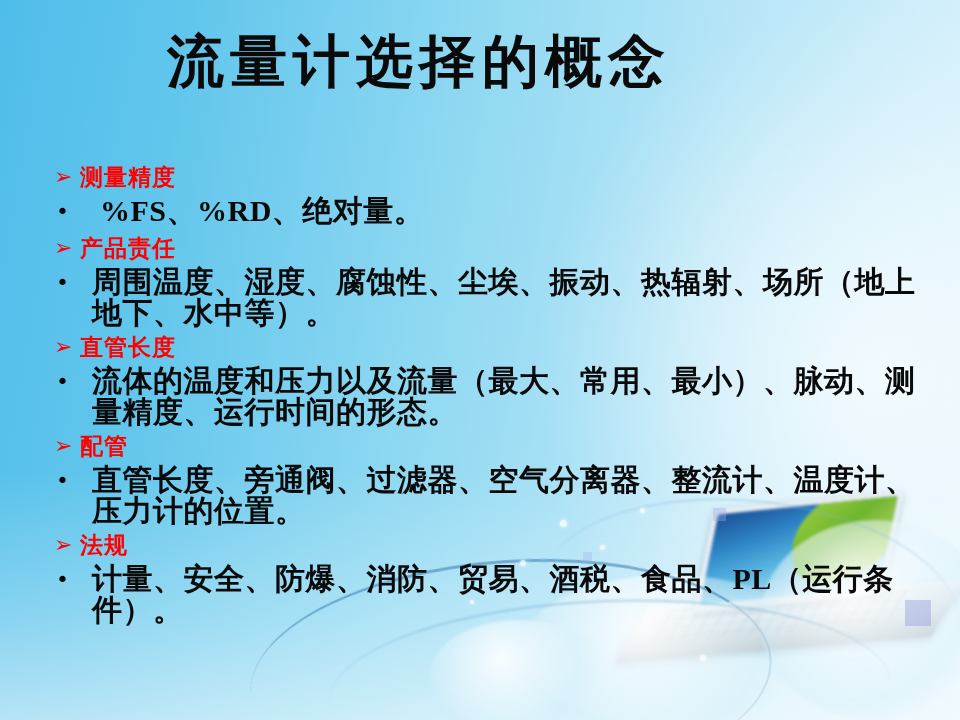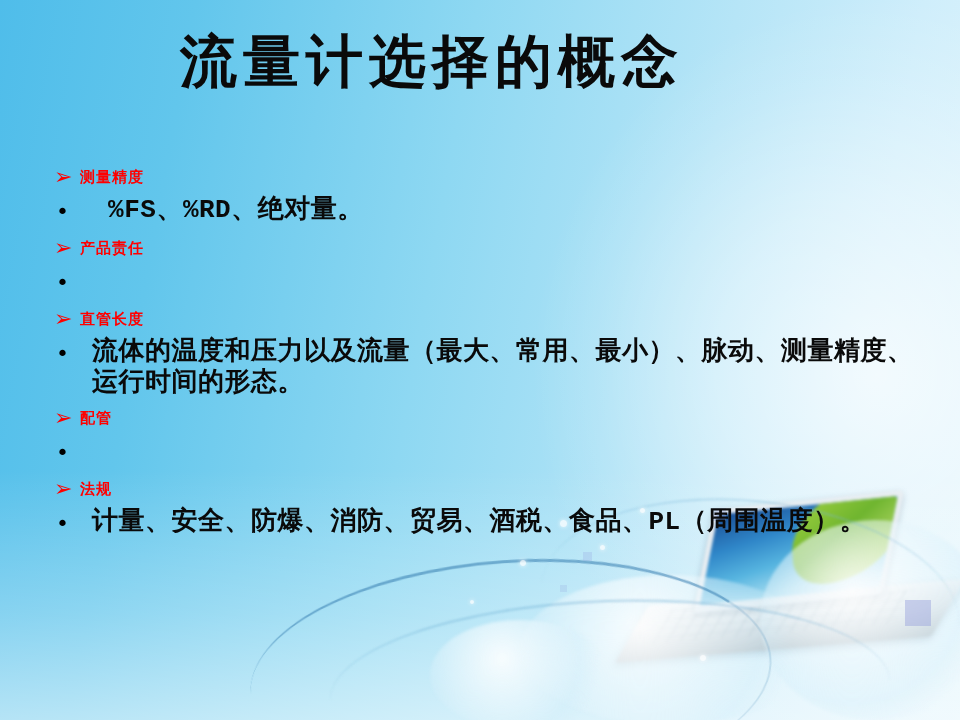--- a/index.html
+++ b/index.html
@@ -148,21 +148,21 @@
     background:
       repeating-linear-gradient(to right, rgba(160,175,185,0.45) 0 2px, rgba(0,0,0,0) 2px 13px),
       repeating-linear-gradient(to bottom, rgba(160,175,185,0.45) 0 1px, rgba(0,0,0,0) 1px 9px);
     opacity: 0.75;
   }
   .art-blur { filter: blur(1.6px); }
 
   
   .title {
     position: absolute;
-    left: 16px;
+    left: 3px;
     top: 30px;
     width: 832px;
     text-align: center;
     font-family: "DejaVu Serif", "Liberation Serif", serif;
     font-weight: bold;
     font-size: 57px;
     line-height: 1.1;
     color: #0a0a0a;
     letter-spacing: 6px;
     white-space: nowrap;
@@ -189,21 +189,21 @@
     color: #ff0000;
     font-size: 22px;
     line-height: 30px;
     text-align: left;
     padding-left: 4px;
     box-sizing: border-box;
   }
   .heading-text {
     font-family: "DejaVu Serif", "Liberation Serif", serif;
     font-weight: bold;
-    font-size: 15px;
+    font-size: 23px;
     line-height: 30px;
     color: #ff0000;
     letter-spacing: 1px;
   }
 
   .bullet-row {
     display: flex;
     align-items: flex-start;
     margin: 0 0 4px 0;
   }
@@ -212,23 +212,23 @@
     flex: 0 0 42px;
     color: #000000;
     font-size: 22px;
     line-height: 34px;
     text-align: left;
     padding-left: 6px;
     box-sizing: border-box;
   }
   .bullet-text {
     flex: 1 1 auto;
-    font-family: Liberation Mono, monospace;
+    font-family: Liberation Serif, serif;
     font-weight: bold;
-    font-size: 26px;
+    font-size: 30px;
     line-height: 31px;
     color: #0a0a0a;
     letter-spacing: 0.5px;
     white-space: pre-wrap;
   }
 </style>
 </head>
 <body>
 
 <div id="slide">
@@ -281,20 +281,21 @@
       </div>
     </div>
 
     <div class="blk">
       <div class="heading-row">
         <span class="heading-marker">➢</span>
         <span class="heading-text">产品责任</span>
       </div>
       <div class="bullet-row">
         <span class="bullet-marker">•</span>
+        <span class="bullet-text">周围温度、湿度、腐蚀性、尘埃、振动、热辐射、场所（地上地下、水中等）。</span>
       </div>
     </div>
 
     <div class="blk">
       <div class="heading-row">
         <span class="heading-marker">➢</span>
         <span class="heading-text">直管长度</span>
       </div>
       <div class="bullet-row">
         <span class="bullet-marker">•</span>
@@ -302,28 +303,29 @@
       </div>
     </div>
 
     <div class="blk">
       <div class="heading-row">
         <span class="heading-marker">➢</span>
         <span class="heading-text">配管</span>
       </div>
       <div class="bullet-row">
         <span class="bullet-marker">•</span>
+        <span class="bullet-text">直管长度、旁通阀、过滤器、空气分离器、整流计、温度计、压力计的位置。</span>
       </div>
     </div>
 
     <div class="blk">
       <div class="heading-row">
         <span class="heading-marker">➢</span>
         <span class="heading-text">法规</span>
       </div>
       <div class="bullet-row">
         <span class="bullet-marker">•</span>
-        <span class="bullet-text">计量、安全、防爆、消防、贸易、酒税、食品、PL（周围温度）。</span>
+        <span class="bullet-text">计量、安全、防爆、消防、贸易、酒税、食品、PL（运行条件）。</span>
       </div>
     </div>
 
   </div>
 </div>
 
 </body></html>

